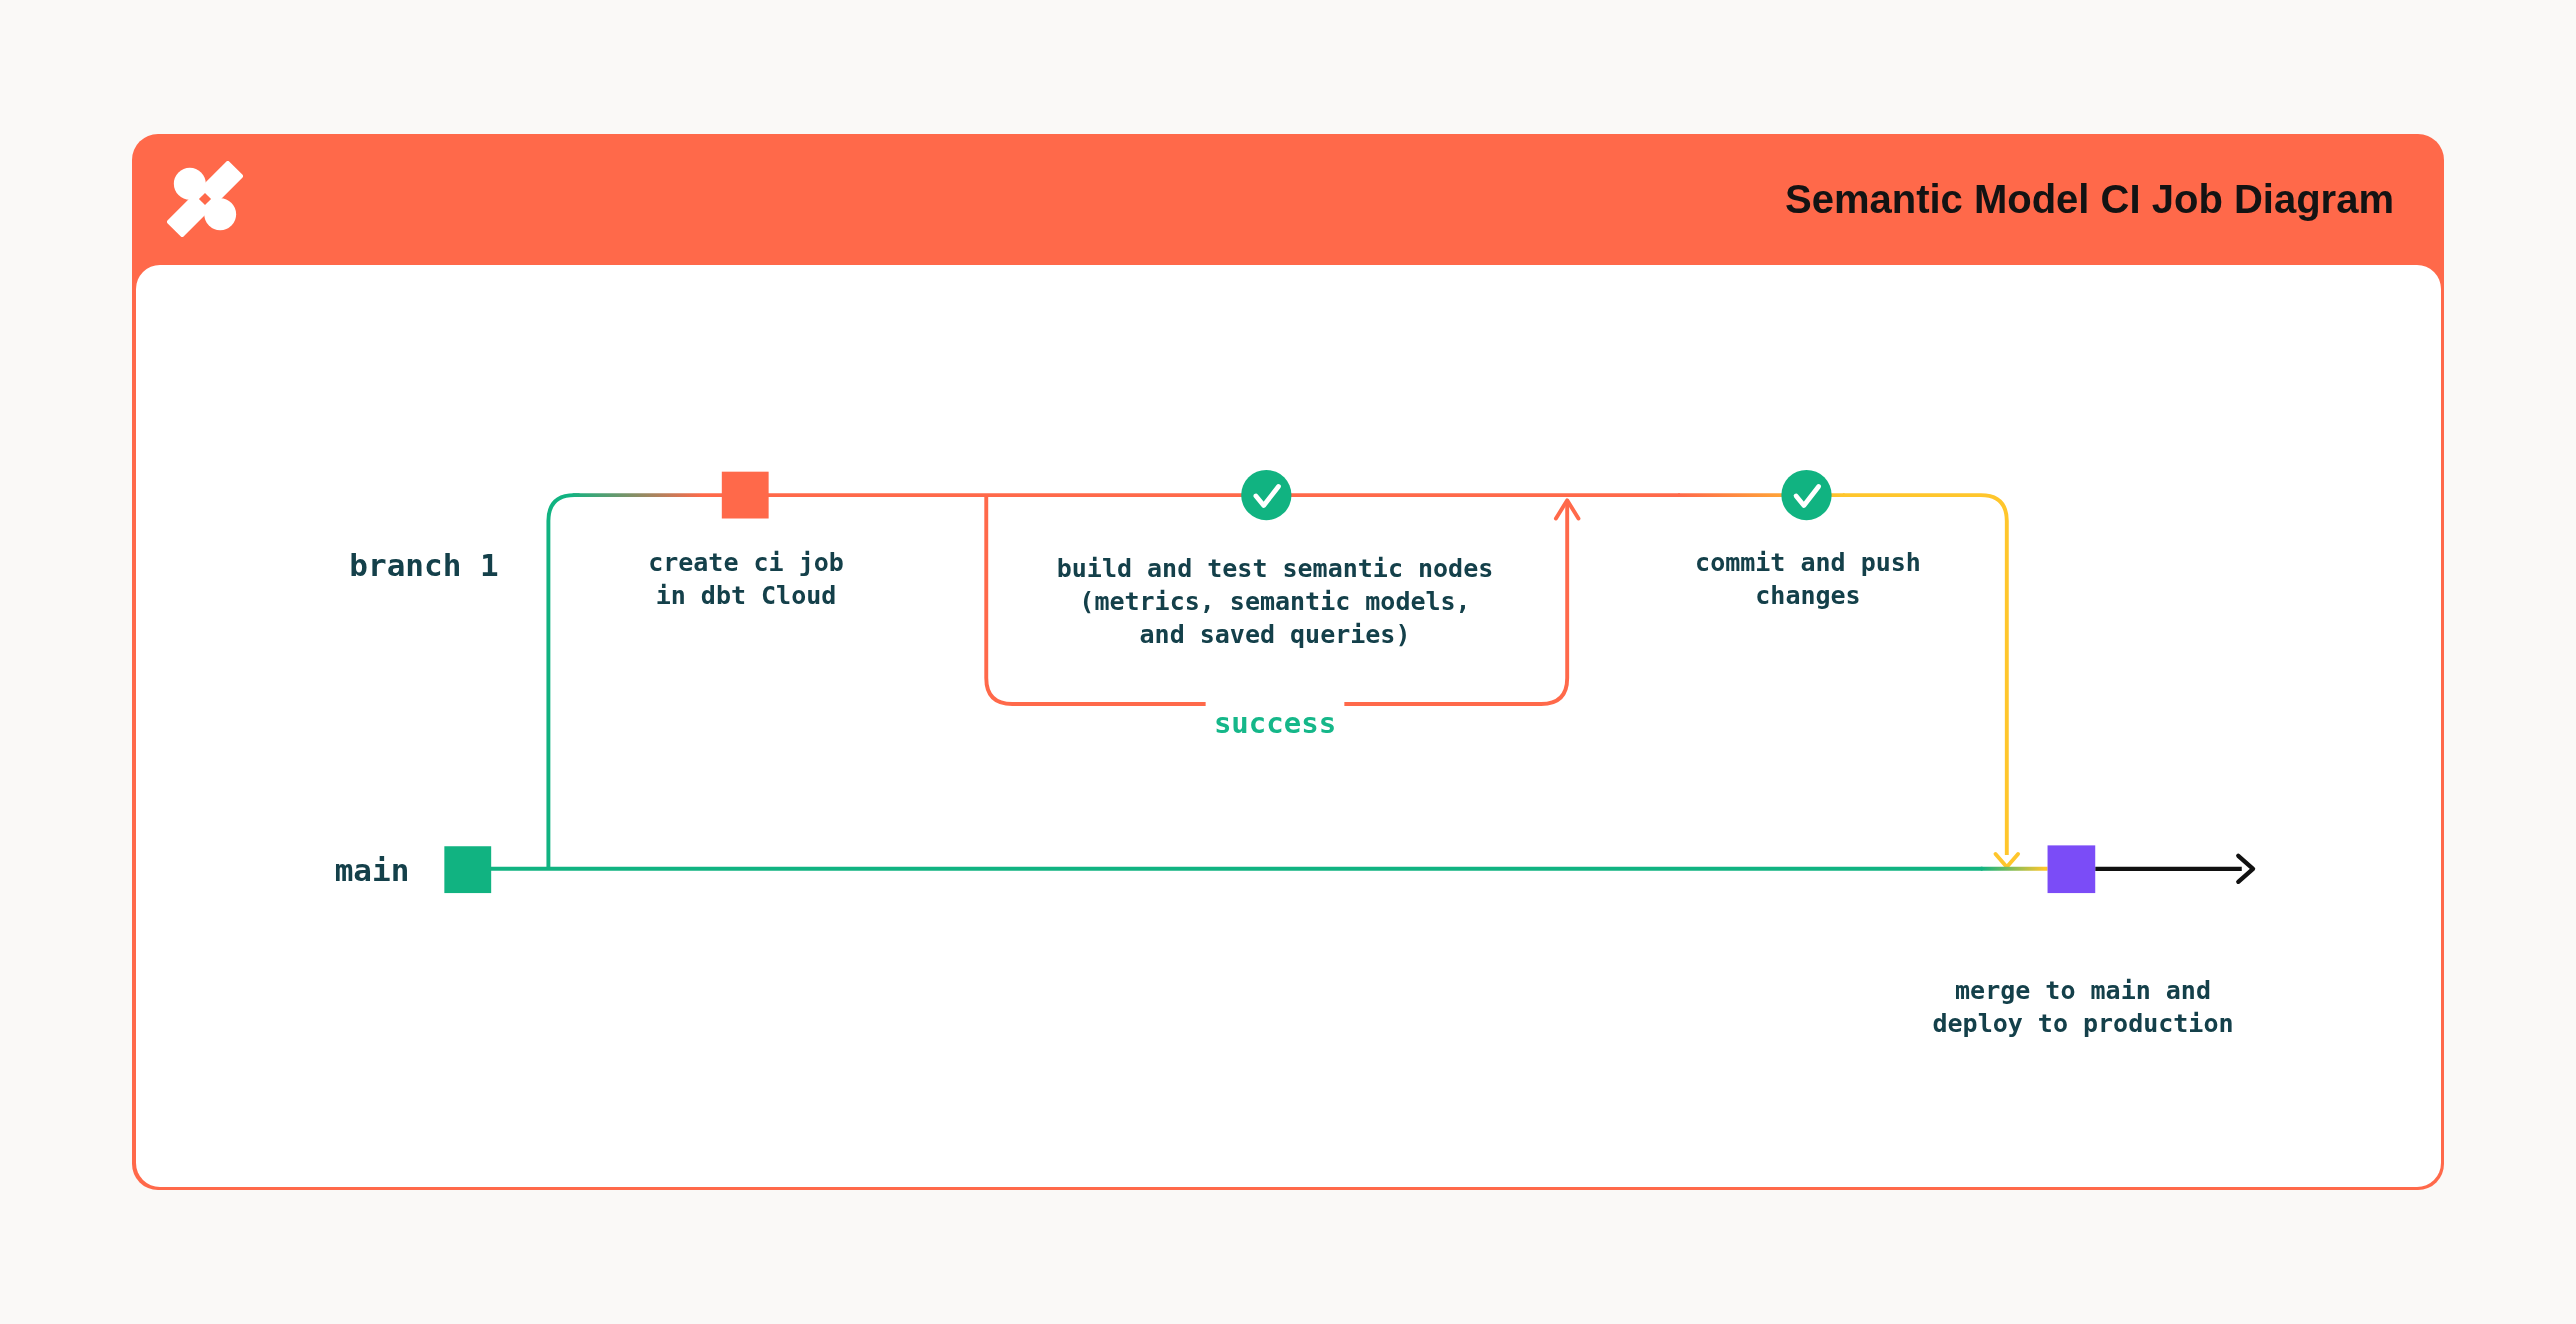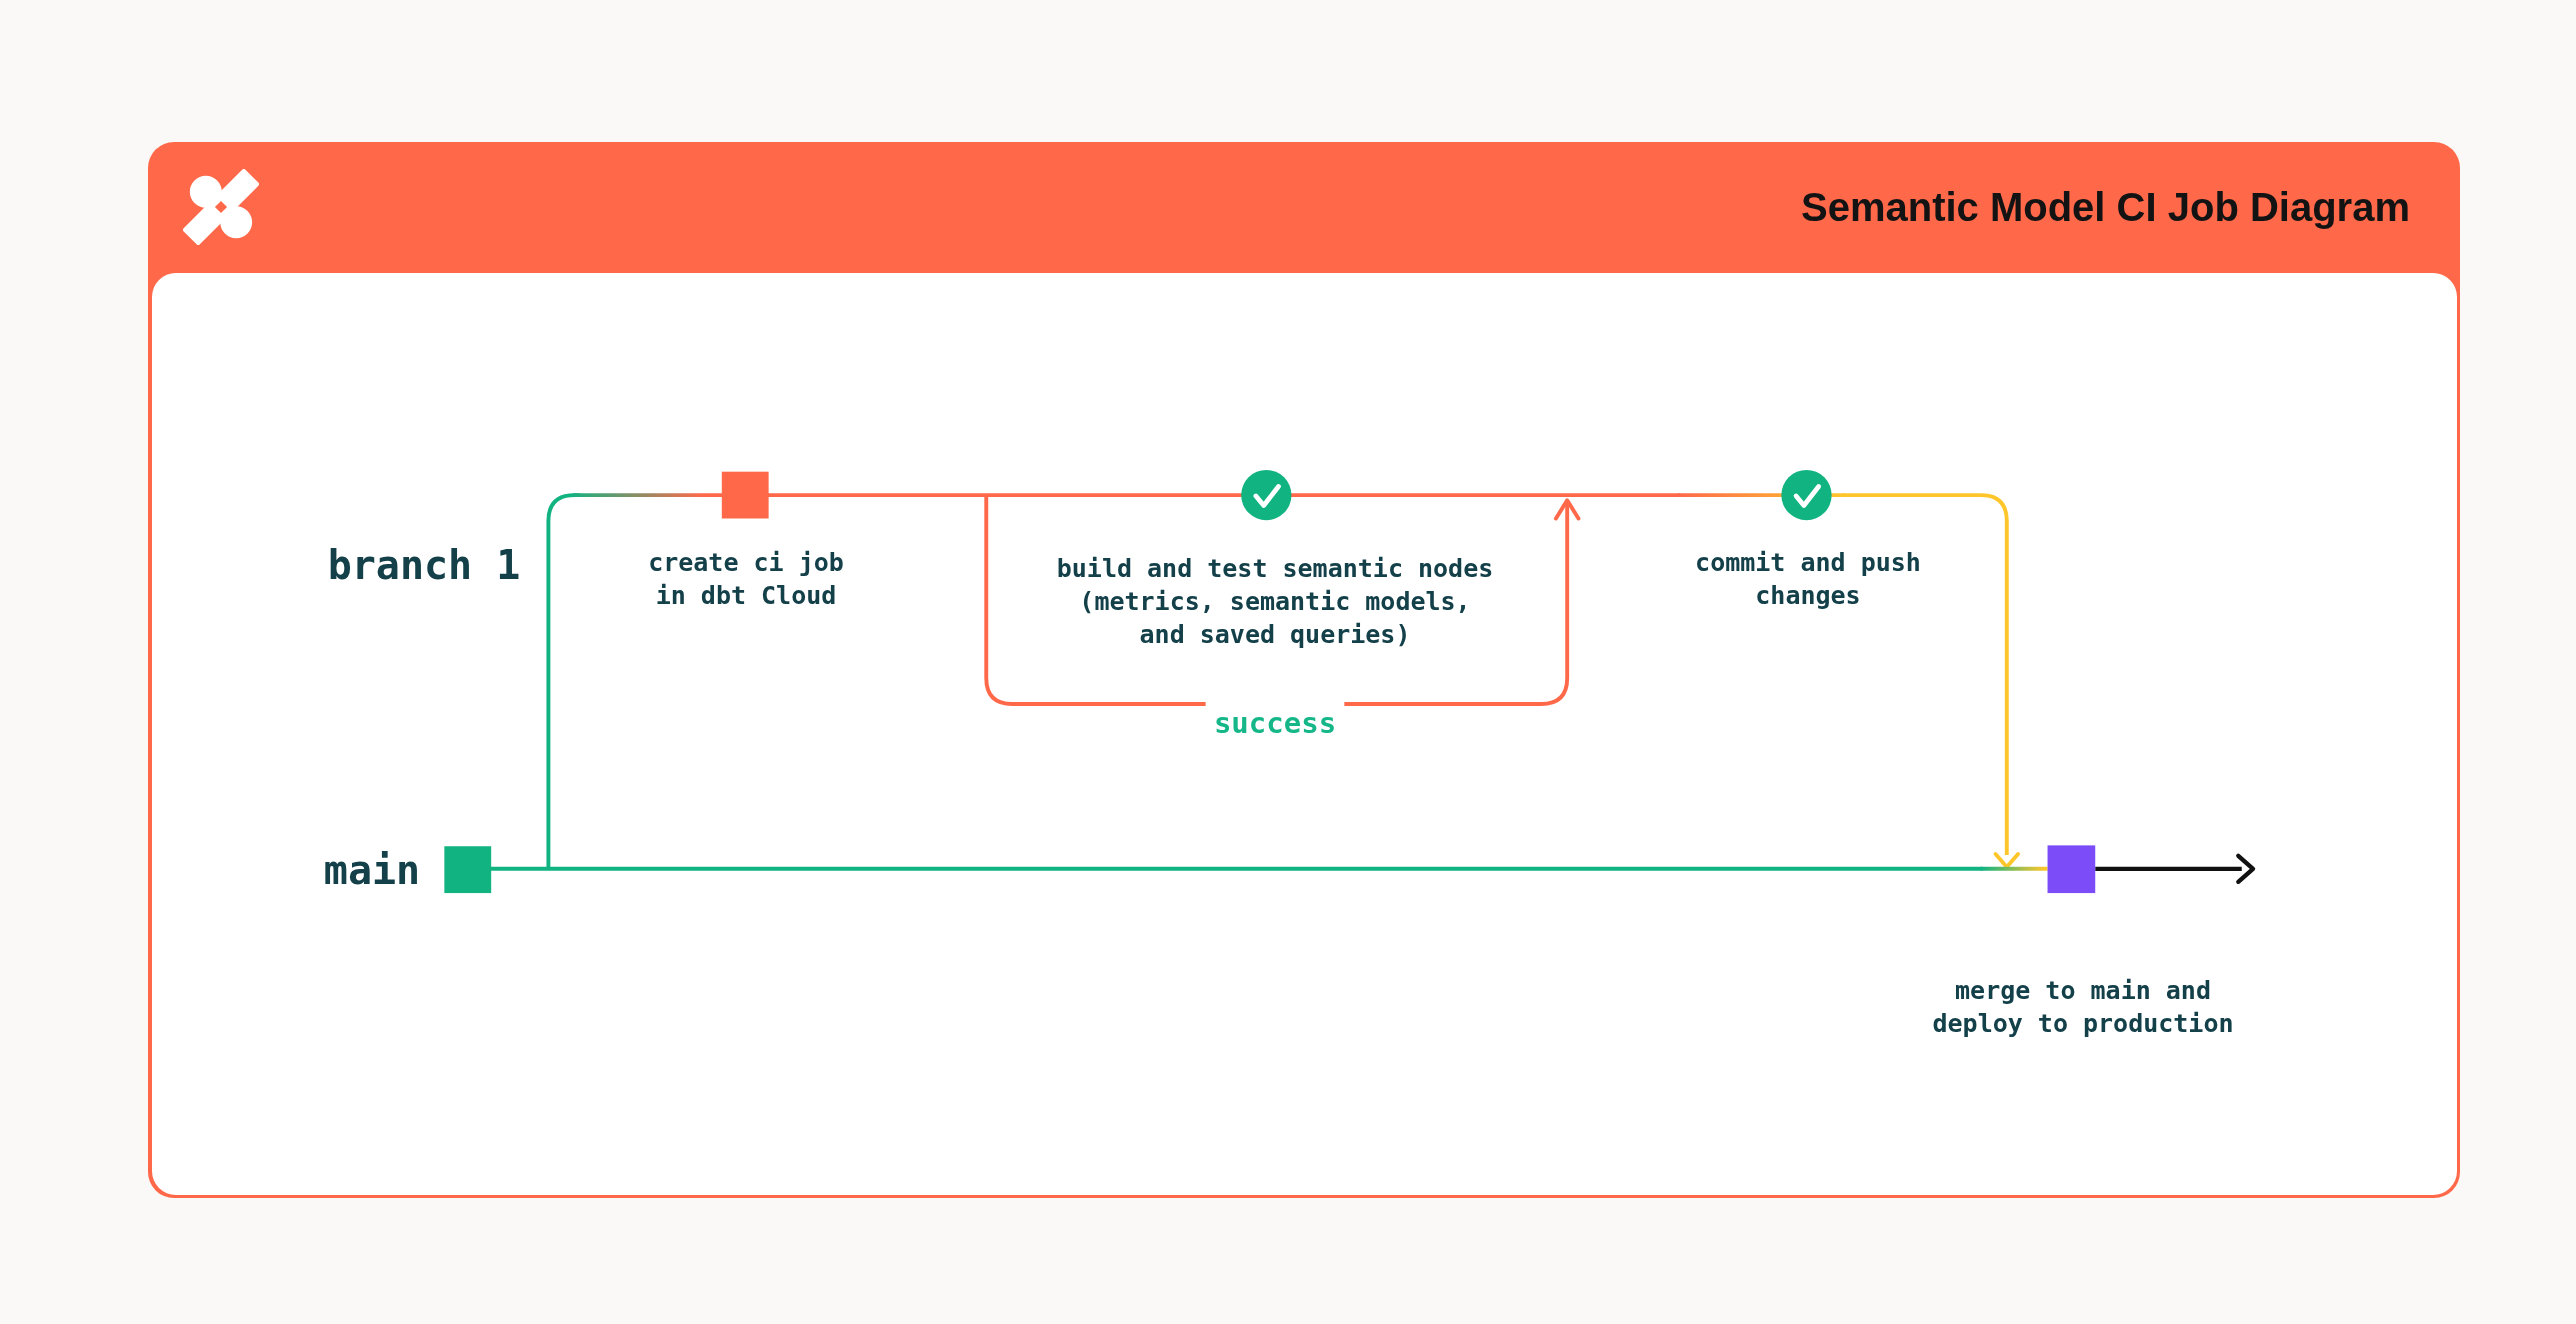--- a/index.html
+++ b/index.html
@@ -2,40 +2,40 @@
 <html style="font-size:14px"><head>
 <meta charset="utf-8">
 <style>
   html,body{margin:0;padding:0;}
   body{
     width:2576px;height:1324px;position:relative;overflow:hidden;
     background:#FAF9F7;
     font-family:"DejaVu Sans Mono","Liberation Mono",monospace;
   }
   .card{
-    position:absolute;left:148px;top:134px;width:2312px;height:1056px;
-    background:#FF694A;border-radius:26px;margin-top:8px;
+    position:absolute;left:132px;top:134px;width:2312px;height:1056px;
+    background:#FF694A;border-radius:26px;
   }
   .card-header{position:absolute;top:0;left:0;right:0;height:131px;}
   .logo{position:absolute;left:35px;top:27px;width:76px;height:76px;}
   .card-title{
     position:absolute;right:50px;top:65px;transform:translateY(-50%);
     font-family:"Liberation Sans","DejaVu Sans",sans-serif;
     font-weight:bold;font-size:40px;color:#131313;white-space:nowrap;
   }
   .panel{
     position:absolute;left:3.5px;right:3.5px;top:131px;bottom:3.5px;
     background:#FFFFFF;border-radius:24px;
   }
   .diagram-svg{position:absolute;left:0;top:0;width:2576px;height:1324px;pointer-events:none;}
   .label{
     position:absolute;transform:translate(-50%,-50%);
     text-align:center;font-weight:bold;color:#14404A;white-space:pre-line;
   }
-  .label.big{font-size:40px;}
+  .label.big{font-size:31px;}
   .label.node{font-size:25px;line-height:1.32;}
   .label.success{font-size:29px;color:#15B789;margin-top:19px;}
 </style>
 </head>
 <body>
 
 <div class="card">
   <div class="card-header">
     <svg class="logo" viewBox="0 0 100 100">
       <polygon points="3,80 80,3 97,20 20,97" fill="#FFFFFF" stroke="#FFFFFF" stroke-width="6" stroke-linejoin="round"></polygon>

